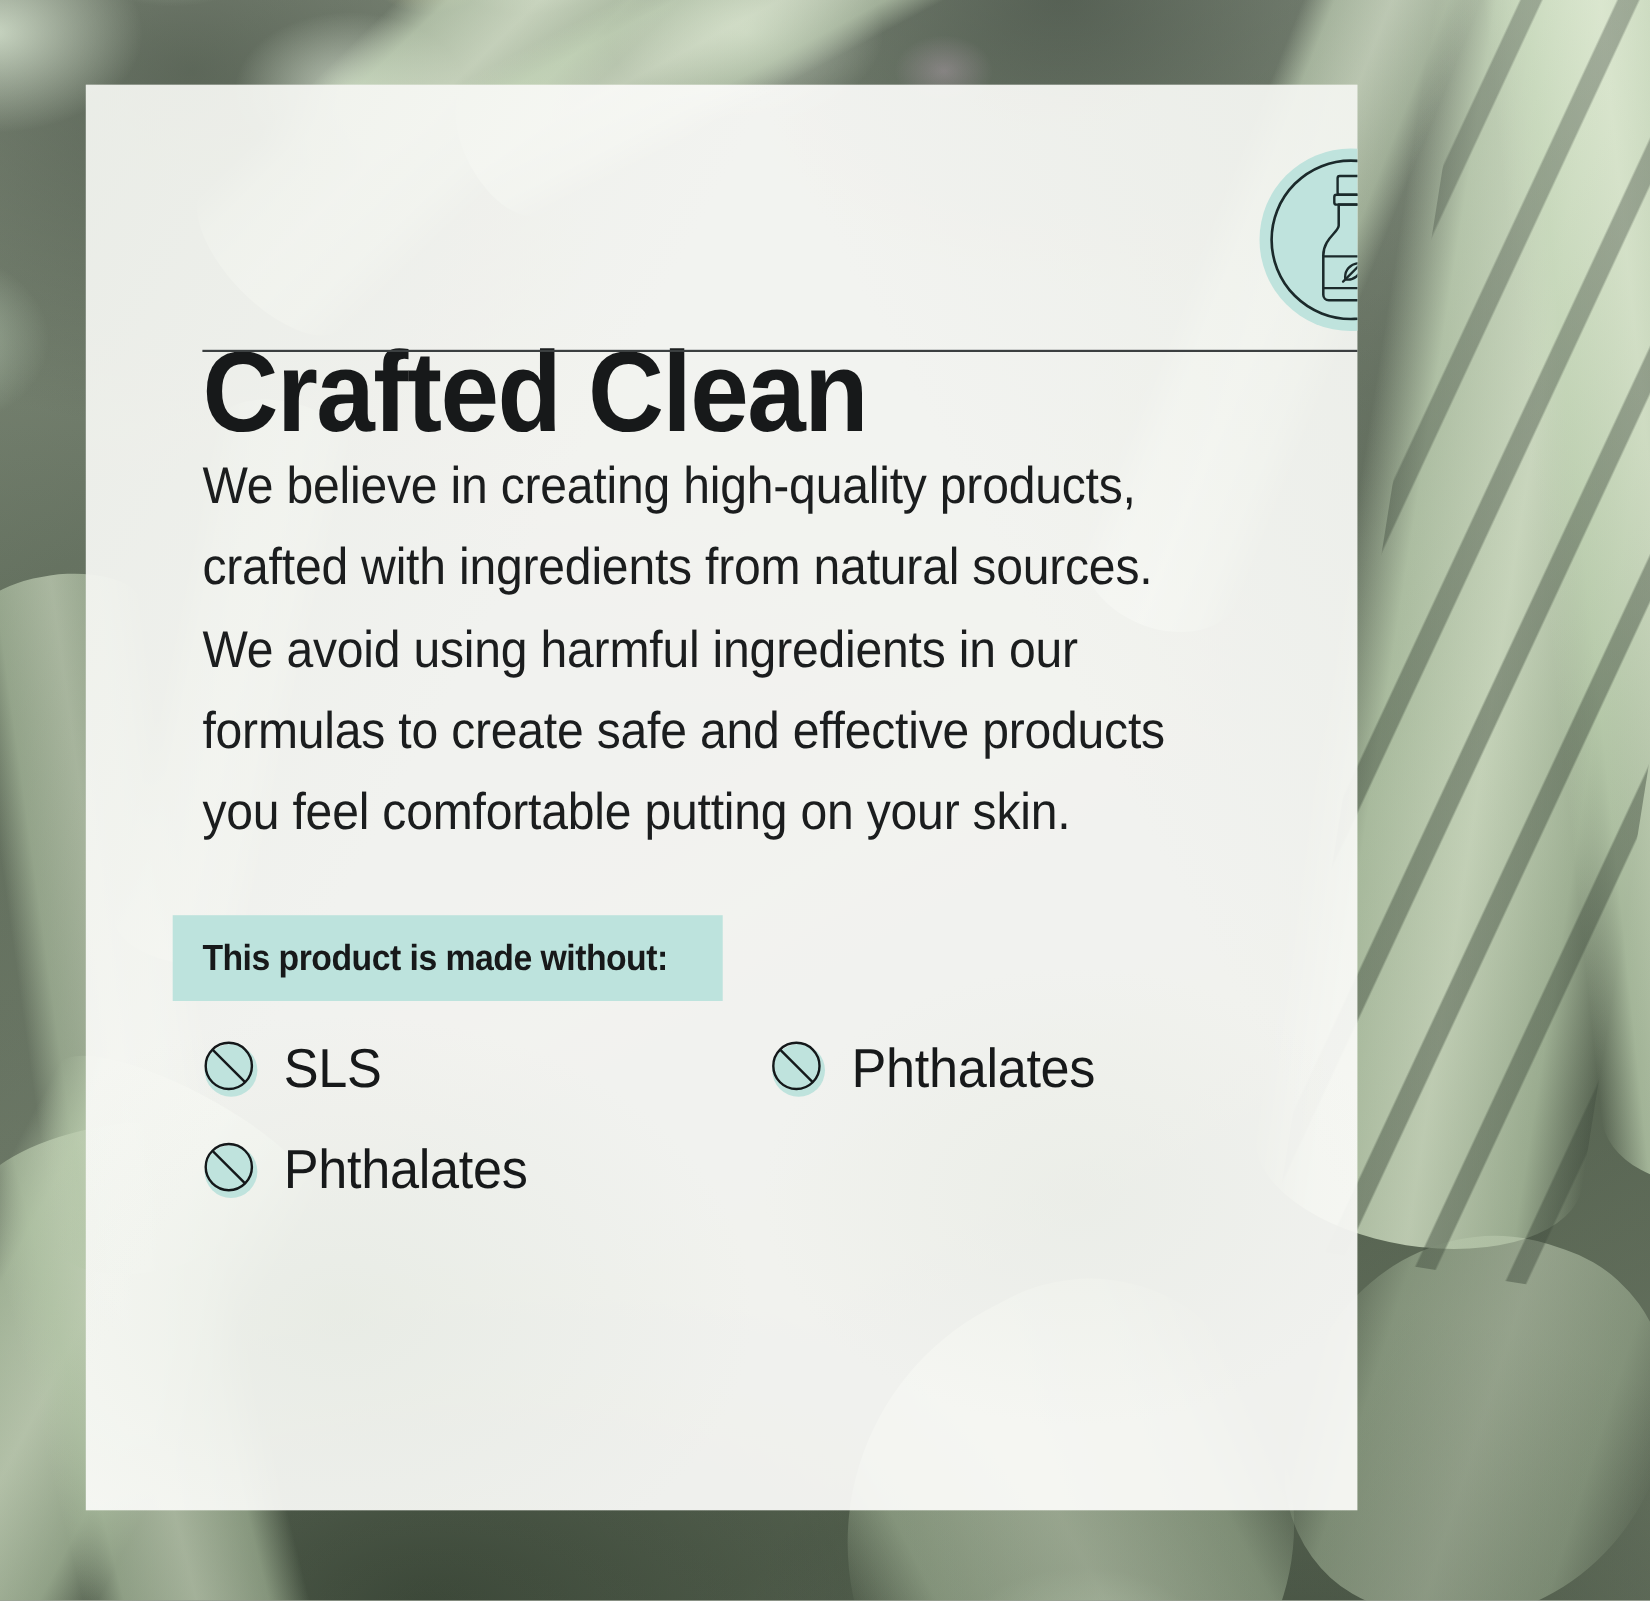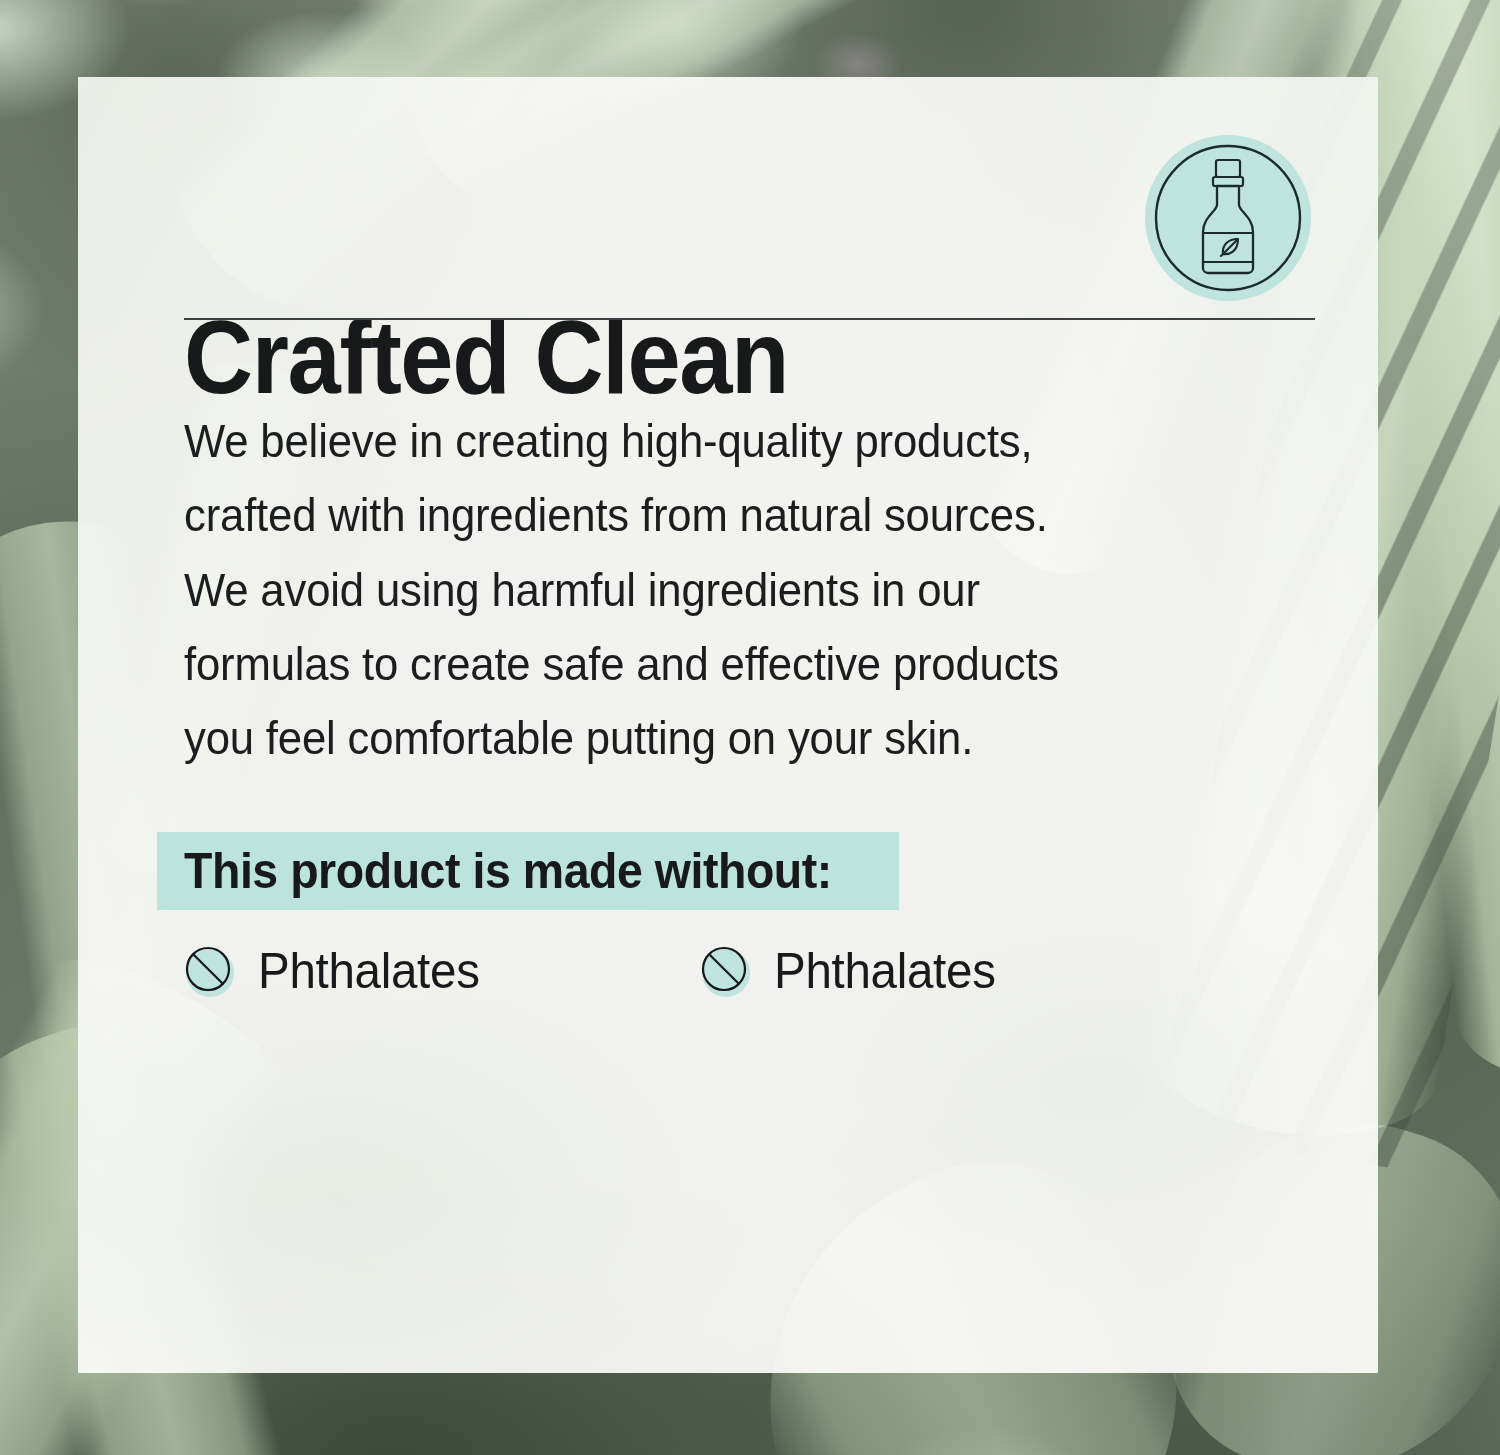--- a/index.html
+++ b/index.html
@@ -108,21 +108,21 @@
     position: absolute; inset: 0;
     background: linear-gradient(180deg, rgba(236,240,232,0.22), rgba(120,132,116,0.10) 45%, rgba(96,108,92,0.22));
     mix-blend-mode: normal;
   }
 
   
   .card {
     position: absolute;
     left: 78px;
     top: 77px;
-    width: 1300px;
+    width: 1156px;
     height: 1296px;
     background: rgba(252, 252, 250, 0.93);
     overflow: hidden;
   }
   
   .card-veil {
     position: absolute; inset: 0;
     background:
       linear-gradient(118deg, rgba(228,232,224,0.55) 0%, rgba(255,255,255,0) 34%),
       linear-gradient(-118deg, rgba(226,231,222,0.40) 0%, rgba(255,255,255,0) 30%),
@@ -196,21 +196,21 @@
   
   .made-without {
     position: absolute;
     left: 79px;
     top: 755px;
     height: 78px;
     padding: 0 18px 0 27px;
     display: inline-flex;
     align-items: center;
     background: #bde3dd;
-    font-size: 50px;
+    font-size: 33px;
     font-weight: 700;
     color: #17191a;
     letter-spacing: -0.5px;
     white-space: nowrap;
   }
   .made-without span { transform: scaleX(0.93); transform-origin: left center; display: inline-block; }
 
   
   .excl-list {
     position: absolute;
@@ -314,20 +314,30 @@
         <p>formulas to create safe and effective products</p>
         <p>you feel comfortable putting on your skin.</p>
       </div>
 
       <div class="made-without">
         <span>This product is made without:</span>
       </div>
 
       <div class="excl-list">
 
+        <div class="excl-item">
+          <span class="no-icon">
+            <span class="disc"></span>
+            <svg width="52" height="52" viewBox="0 0 52 52">
+              <circle cx="24" cy="24" r="21" fill="none" stroke="#14181a" stroke-width="2.2"></circle>
+              <line x1="9.2" y1="9.2" x2="38.8" y2="38.8" stroke="#14181a" stroke-width="2.2"></line>
+            </svg>
+          </span>
+          <span class="excl-label">SLS</span>
+        </div>
 
         <div class="excl-item">
           <span class="no-icon">
             <span class="disc"></span>
             <svg width="52" height="52" viewBox="0 0 52 52">
               <circle cx="24" cy="24" r="21" fill="none" stroke="#14181a" stroke-width="2.2"></circle>
               <line x1="9.2" y1="9.2" x2="38.8" y2="38.8" stroke="#14181a" stroke-width="2.2"></line>
             </svg>
           </span>
           <span class="excl-label">Phthalates</span>

